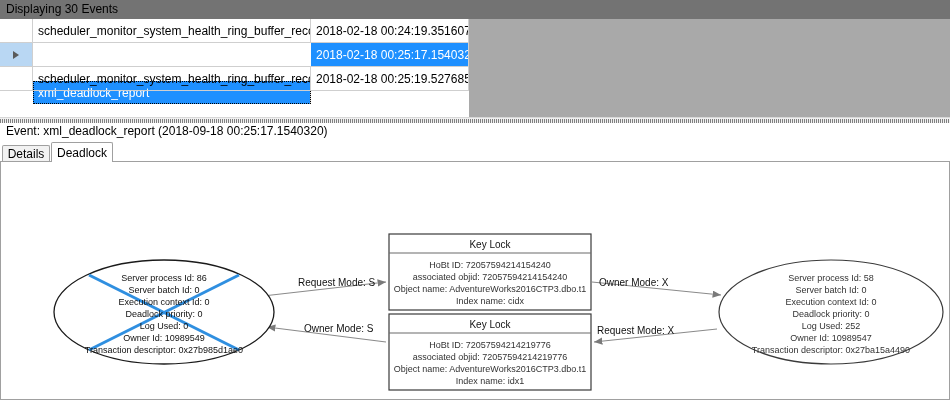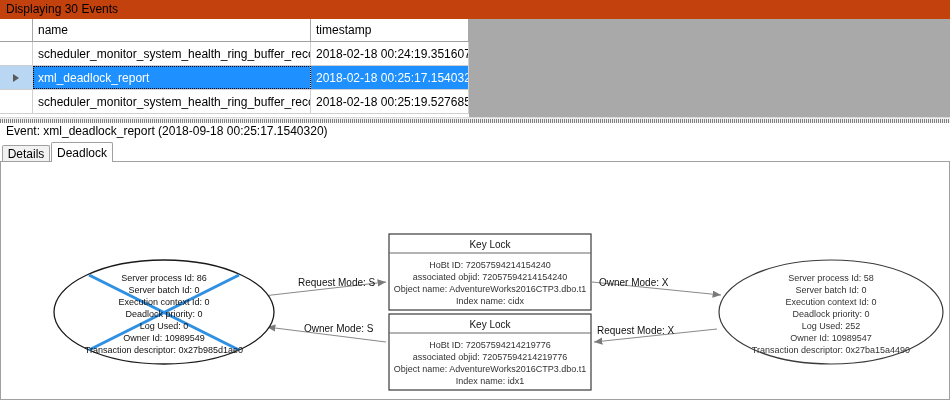--- a/index.html
+++ b/index.html
@@ -6,39 +6,39 @@
   body{
     width:950px;height:400px;overflow:hidden;
     font-family:"Liberation Sans","DejaVu Sans",sans-serif;
     font-size:12px;color:#000;background:#fff;
   }
   #app{position:relative;width:950px;height:400px;}
 
   
   .banner{
     position:absolute;left:0;top:0;width:950px;height:31px;
-    background:#c2410c;border-bottom:1px solid #a16207;
+    background:#737373;border-bottom:1px solid #a16207;
     box-sizing:border-box;
   }
   .banner-text{position:absolute;left:6px;top:2px;font-size:12px;color:#000;}
 
   
   .grid{position:absolute;left:0;top:19px;width:950px;height:98px;background:#a9a9a9;}
   .grid-inner{position:absolute;left:0;top:0;width:469px;height:98px;background:#fff;}
   .grid-row{position:relative;height:24px;box-sizing:border-box;border-bottom:1px solid #cfcfcf;}
   .grid-row.header{height:23px;background:#fff;border-bottom:1px solid #a0a0a0;}
   .cell{position:absolute;top:0;height:100%;box-sizing:border-box;
         display:flex;align-items:center;padding-left:5px;white-space:nowrap;overflow:hidden;}
   .c-rowhdr{left:0;width:33px;border-right:1px solid #cfcfcf;padding-left:0;justify-content:center;}
   .c-name{left:33px;width:278px;border-right:1px solid #cfcfcf;}
   .c-ts{left:311px;width:158px;border-right:1px solid #cfcfcf;}
   .grid-row.header .cell{border-right:1px solid #a8a8a8;color:#000;}
   .grid-row.selected .c-name,.grid-row.selected .c-ts{background:#1e90ff;color:#fff;}
   .grid-row.selected .c-rowhdr{background:#b9d7f3;}
-  .grid-row.selected .c-name{outline:1px dotted #000;outline-offset:-1px;}
+  .grid-row.selected .c-name{outline:1px dotted #000;outline-offset:-1px;margin-top:38px;}
   .sel-arrow{width:0;height:0;border-left:6px solid #5a5a5a;border-top:4px solid transparent;border-bottom:4px solid transparent;}
 
   
   .splitter{position:absolute;left:0;top:117px;width:950px;height:6px;background:#f0f0f0;
     background-image:repeating-linear-gradient(90deg,#808080 0 1px,transparent 1px 2px),
                      repeating-linear-gradient(90deg,transparent 0 1px,#808080 1px 2px);
     background-size:2px 2px,2px 2px;background-position:0 1px,1px 3px;background-repeat:repeat-x,repeat-x;
     border-top:1px solid #d8d8d8;box-sizing:border-box;}
 
   
@@ -70,25 +70,20 @@
 
 <div id="app">
 
   <div class="banner">
     <span class="banner-text">Displaying 30 Events</span>
   </div>
 
   <div class="grid">
     <div class="grid-inner">
 
-      <div class="grid-row header">
-        <div class="cell c-rowhdr"></div>
-        <div class="cell c-name">name</div>
-        <div class="cell c-ts">timestamp</div>
-      </div>
 
       <div class="grid-row">
         <div class="cell c-rowhdr"></div>
         <div class="cell c-name">scheduler_monitor_system_health_ring_buffer_recorded</div>
         <div class="cell c-ts">2018-02-18 00:24:19.3516078</div>
       </div>
 
       <div class="grid-row selected">
         <div class="cell c-rowhdr">
           <span class="sel-arrow"></span>

